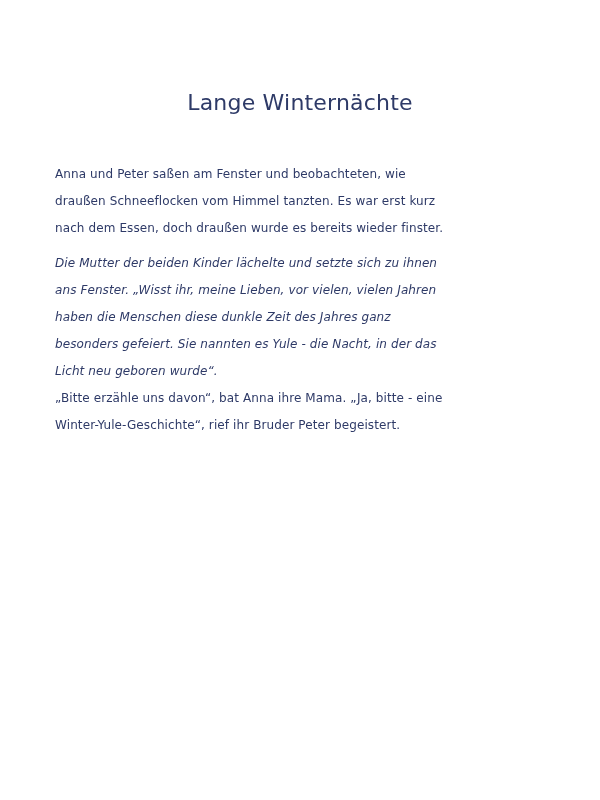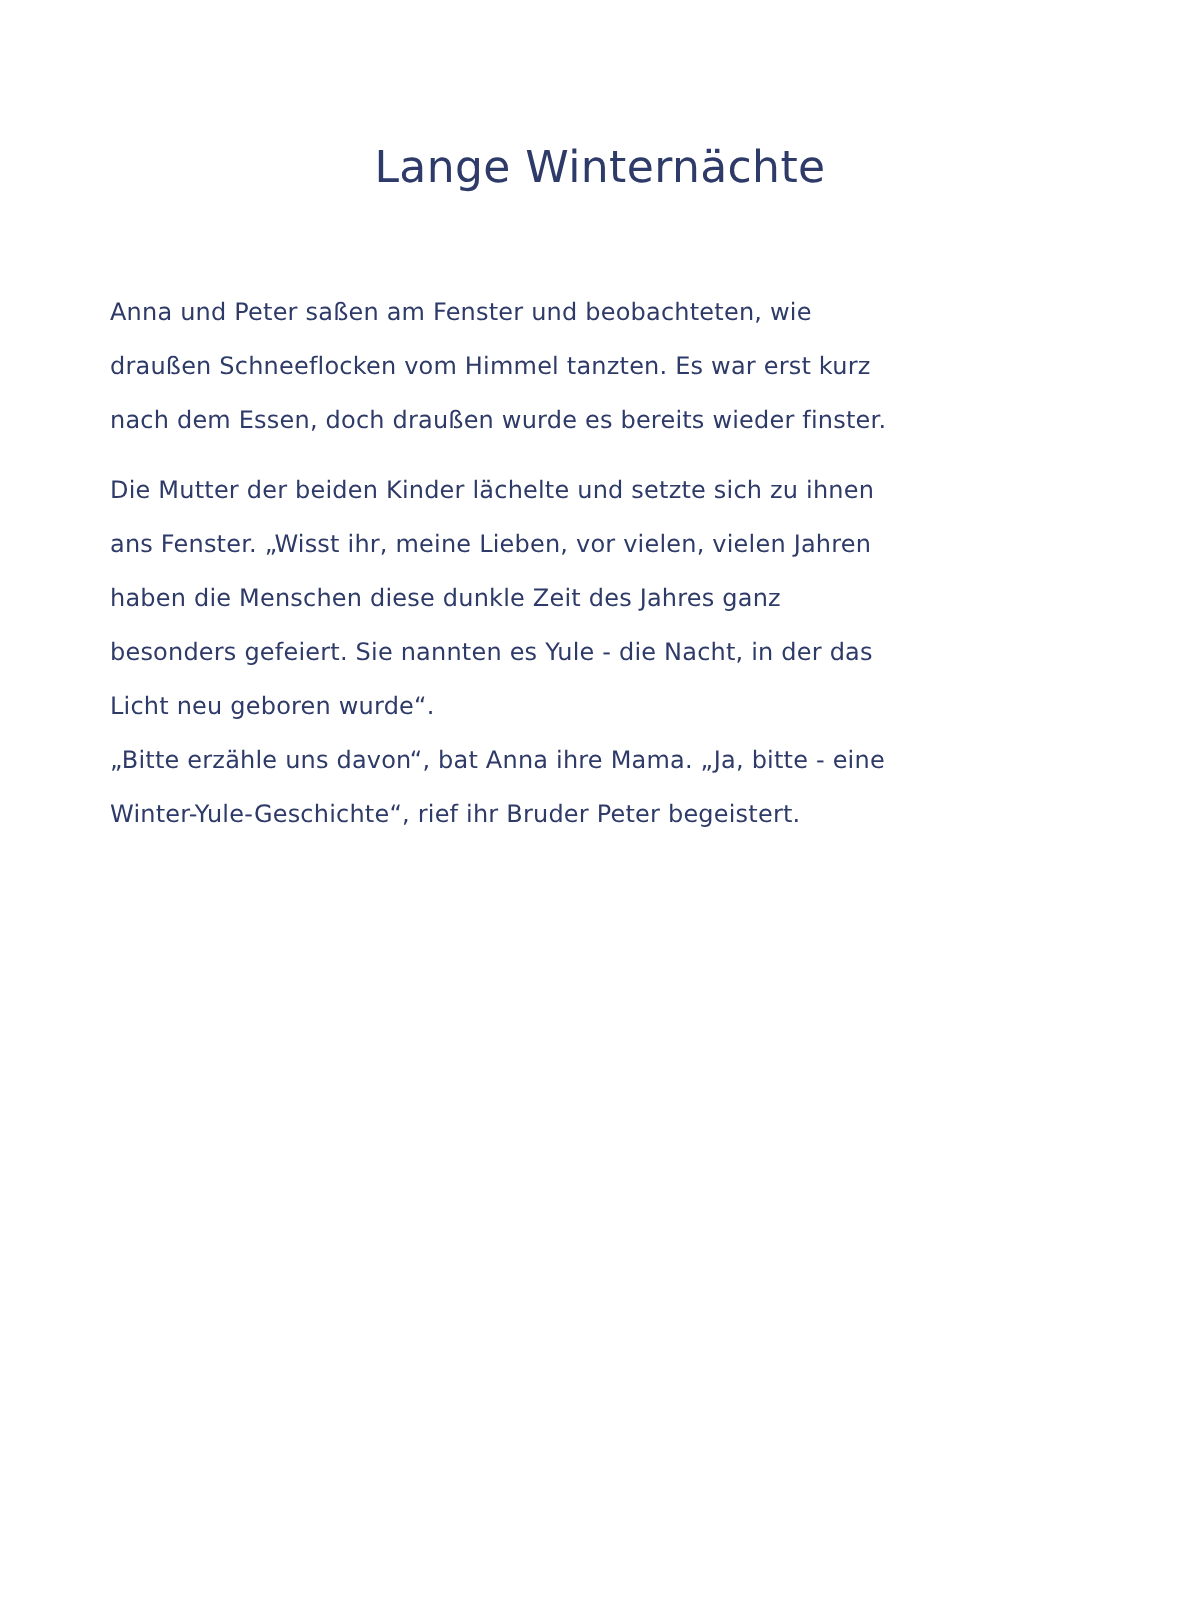--- a/index.html
+++ b/index.html
@@ -11,41 +11,42 @@
     height: 800px;
     background: #ffffff;
     font-family: "DejaVu Sans", "Liberation Sans", sans-serif;
     color: #2e3a67;
     overflow: hidden;
   }
   .page {
     box-sizing: border-box;
     width: 600px;
     height: 800px;
-    padding-top: 72px;
+    padding-top: 90px;
   }
   .title {
     margin: 0 0 46px 0;
     font-size: 22px;
     font-weight: 400;
     text-align: center;
     letter-spacing: 0.2px;
   }
   .content {
     margin-left: 55px;
     width: 545px;
   }
   .para {
     margin: 0 0 8px 0;
     font-size: 12px;
     line-height: 27px;
     white-space: pre-line;
     letter-spacing: 0.1px;
   }
   .para.gap-before {
+    font-style: italic;
   }
   .para.no-gap-after {
     margin-bottom: 0;
   }
 </style>
 </head>
 <body>
 
 <main class="page">
   <h1 class="title">Lange Winternächte</h1>

